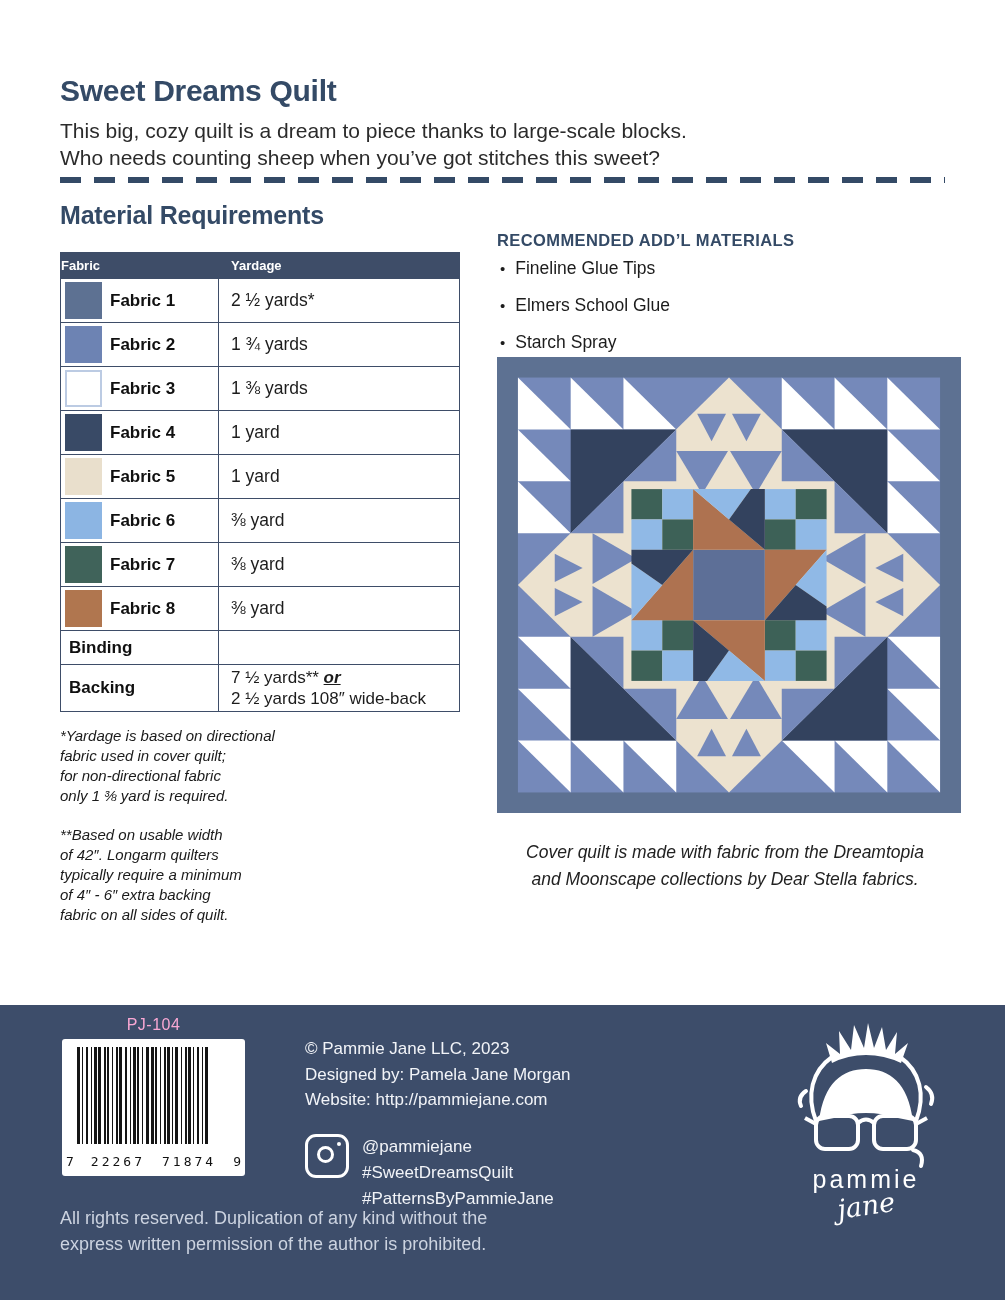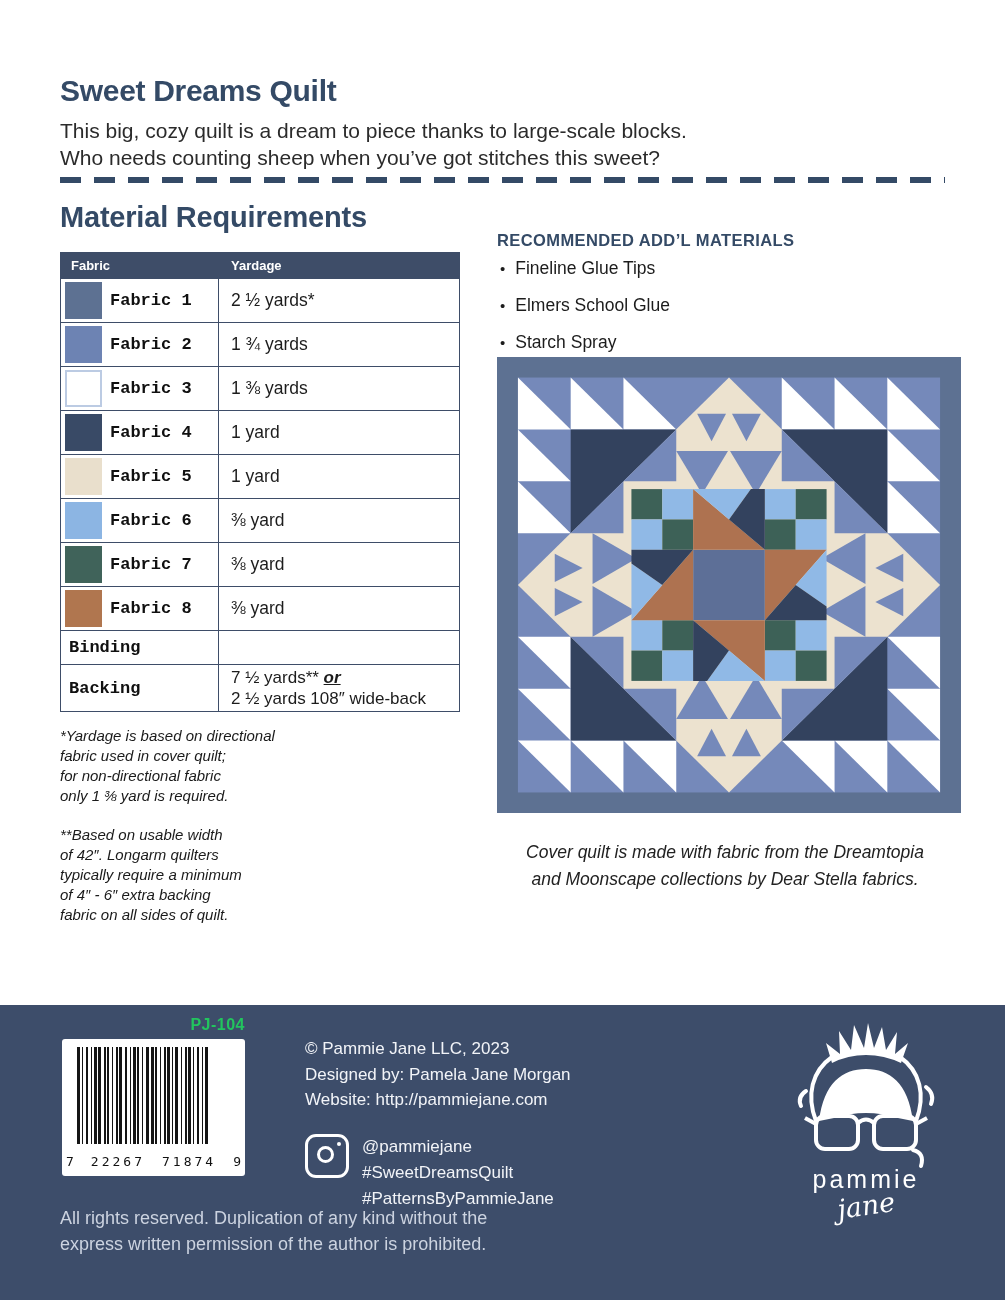--- a/index.html
+++ b/index.html
@@ -7,30 +7,30 @@
     --text:#2b2b2b; --rights:#ccd3e0; --tborder:#3e4d68;
   }
   *{margin:0;padding:0;box-sizing:border-box;}
   body{background:#888;font-family:"Liberation Sans",sans-serif;}
   .page{position:relative;width:1005px;height:1300px;background:#ffffff;overflow:hidden;margin:0 auto;}
 
   .title{position:absolute;left:60px;top:74px;font-size:30px;font-weight:bold;color:var(--accent);letter-spacing:-0.3px;}
   .subtitle{position:absolute;left:60px;top:117px;font-size:21px;line-height:27px;color:var(--text);}
   .dash-divider{position:absolute;left:60px;top:177px;width:885px;height:6px;
     background:repeating-linear-gradient(90deg,var(--accent) 0 21px,transparent 21px 34px);}
-  .mat-heading{position:absolute;left:60px;top:201px;font-size:29px;font-weight:bold;color:var(--accent);letter-spacing:-0.2px;}
+  .mat-heading{position:absolute;left:60px;top:201px;font-size:25px;font-weight:bold;color:var(--accent);letter-spacing:-0.2px;}
 
   .mtable{position:absolute;left:60px;top:252px;width:400px;border:1px solid var(--tborder);background:#fff;}
   .thead{display:flex;background:var(--thead-bg);color:#fff;font-size:13px;font-weight:bold;height:25px;align-items:center;}
-  .thead .c1{padding-left:10px;}
+  .thead .c1{}
   .thead .c2{padding-left:12px;}
   .c1{width:158px;flex:none;display:flex;align-items:center;}
   .c2{width:240px;flex:none;display:flex;flex-direction:column;justify-content:center;padding-left:12px;}
   .trow{display:flex;border-top:1px solid var(--tborder);height:44px;}
-  .trow .c1{border-right:1px solid var(--tborder);font-family:Liberation Mono, monospace;}
+  .trow .c1{border-right:1px solid var(--tborder);}
   .trow.short{height:34px;}
   .trow.tall{height:47px;}
   .swatch{width:37px;height:37px;flex:none;margin-left:4px;display:inline-block;}
   .tlabel{font-size:17px;font-weight:bold;color:#101010;margin-left:8px;}
   .noswatch .tlabel{margin-left:0;padding-left:8px;}
   .tyard{font-size:17.5px;color:#1c1c1c;}
   .yline{font-size:17px;line-height:21px;color:#1c1c1c;}
   .orword{font-weight:bold;font-style:italic;text-decoration:underline;}
 
   .footnotes{position:absolute;left:60px;top:726px;width:330px;}
@@ -38,21 +38,21 @@
 
   .addl-heading{position:absolute;left:497px;top:231px;font-size:16.5px;font-weight:bold;color:var(--accent);letter-spacing:0.4px;}
   .addl-list{position:absolute;left:500px;top:258px;list-style:none;}
   .addl-list li{font-size:17.5px;color:#1c1c1c;margin-bottom:16px;display:flex;align-items:baseline;}
   .addl-list .dot{font-size:15px;margin-right:10px;color:#1c1c1c;}
 
   .quilt{position:absolute;left:497px;top:357px;}
   .caption{position:absolute;left:490px;top:839px;width:470px;text-align:center;font-size:17.5px;font-style:italic;color:#222;line-height:27px;}
 
   .pfooter{position:absolute;left:0;top:1005px;width:1005px;height:295px;background:var(--footer-bg);}
-  .sku{position:absolute;left:62px;top:11px;width:183px;text-align:right;color:#22c55e;font-weight:bold;font-size:16px;letter-spacing:0.5px;}
+  .sku{position:absolute;left:62px;top:11px;width:183px;text-align:center;color:#f9a8d4;font-weight:normal;font-size:16px;letter-spacing:0.5px;}
   .barcode-box{position:absolute;left:62px;top:34px;width:183px;height:137px;background:#fff;border-radius:3px;}
   .bars{position:absolute;left:15px;top:8px;height:97px;display:flex;overflow:hidden;max-width:153px;}
   .bars span{height:100%;flex:none;}
   .bars .bar{background:#151515;}
   .bars .gap{background:#ffffff;}
   .bdigits{position:absolute;left:4px;right:4px;bottom:7px;display:flex;justify-content:space-between;font-family:"DejaVu Sans Mono",monospace;font-size:13px;color:#111;}
   .bdigits .grp{letter-spacing:3px;}
   .finfo{position:absolute;left:305px;top:31px;color:#f2f4f8;font-size:17px;line-height:25.5px;}
   .ig-icon{position:absolute;left:305px;top:129px;width:44px;height:44px;border:3px solid #fff;border-radius:11px;}
   .ig-icon .lens{position:absolute;left:50%;top:50%;width:17px;height:17px;margin:-10.5px 0 0 -10.5px;border:3px solid #fff;border-radius:50%;}

